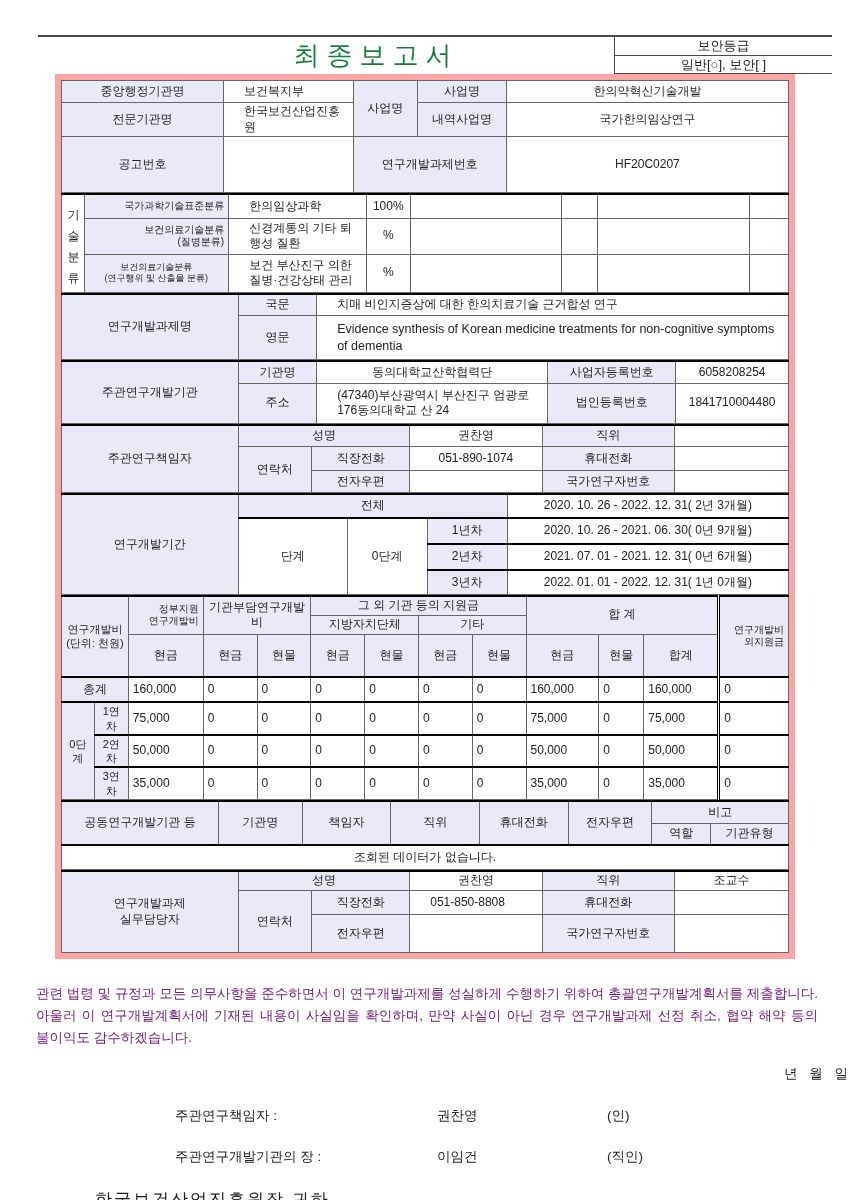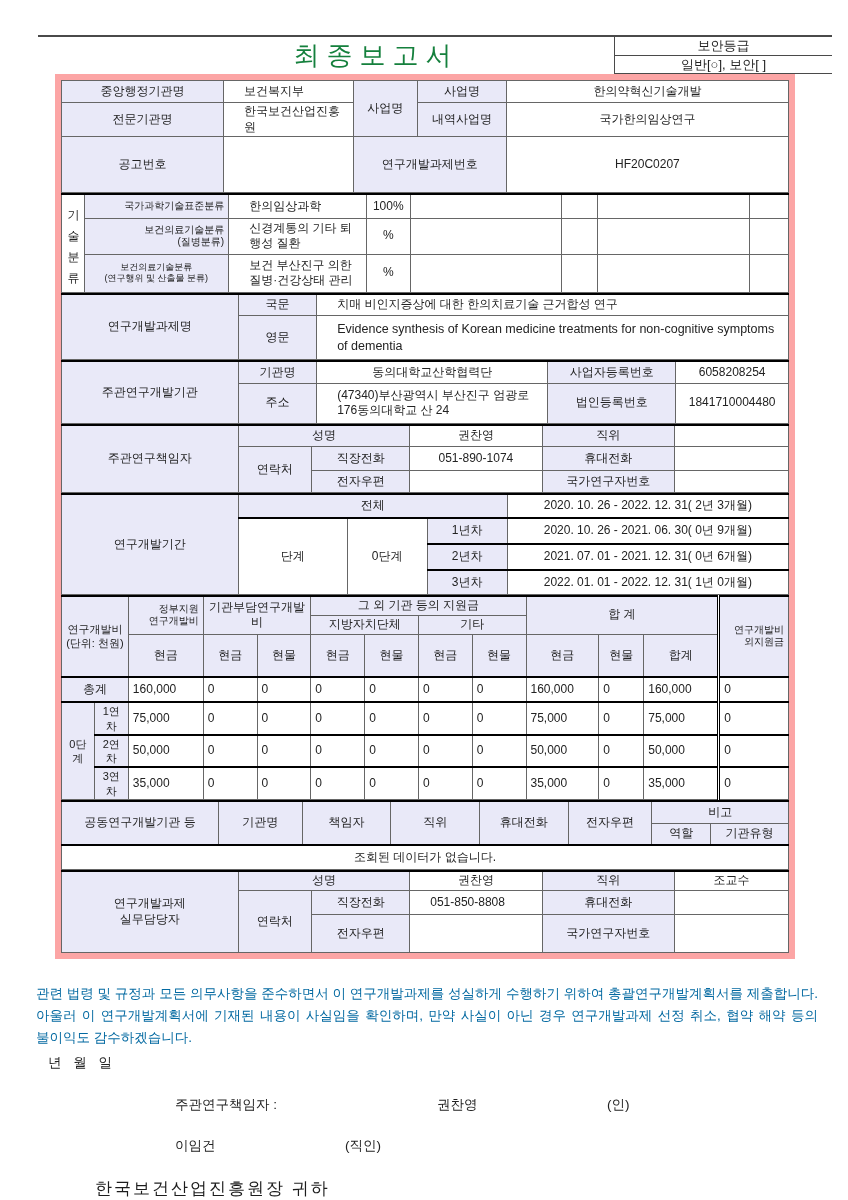--- a/index.html
+++ b/index.html
@@ -23,22 +23,22 @@
   td.l { text-align:left; padding-left:20px; }
   td.r { text-align:left; padding-right:22px; }
   td.sm { font-size:10px; line-height:1.25;text-align:right; }
   td.xs { font-size:9px; line-height:1.3; }
   td.hbt { border-top:2px solid #000; }
   td.dbl { border-left:3px double #000; }
   .pre { white-space:pre-line; }
   .vtext { writing-mode:vertical-lr; text-orientation:upright; letter-spacing:9px; margin:0 auto; font-size:12px; display:block; }
 
   
-  .pledge { margin:24px 30px 0 36px; font-size:13.5px; line-height:1.62; text-align:justify; word-break:keep-all; color:#0369a1; }
-  .date-line { margin-top:5px; text-align:left; font-size:13.5px; word-spacing:8px; padding-left:48px; }
+  .pledge { margin:24px 30px 0 36px; font-size:13.5px; line-height:1.62; text-align:justify; word-break:keep-all; color:#701a75; }
+  .date-line { margin-top:16px; text-align:right; font-size:13.5px; word-spacing:8px; padding-left:88px; }
   .sig-row { display:flex; margin-left:175px; font-size:13.5px; }
   .sig-row.first { margin-top:24px; }
   .sig-row.second { margin-top:23px; }
   .sig-label { width:262px; }
   .sig-name { width:170px; }
   .recipient { margin:22px 0 0 95px; font-size:17px; letter-spacing:2px; color:#1c1c1c; }
   .bottom-rule { margin:10px 16px 0 38px; border-top:2px solid #7a7a7a; }
 </style>
 </head>
 <body>
@@ -416,19 +416,20 @@
 
 <div class="date-line">년 월 일</div>
 
 <div class="sig-row first">
   <span class="sig-label">주관연구책임자 :</span>
   <span class="sig-name">권찬영</span>
   <span class="sig-seal">(인)</span>
 </div>
 
 <div class="sig-row second">
+  <span class="sig-label">주관연구개발기관의 장 :</span>
   <span class="sig-name">이임건</span>
   <span class="sig-seal">(직인)</span>
 </div>
 
 <div class="recipient">한국보건산업진흥원장 귀하</div>
 
 <div class="bottom-rule"></div>
 
 </body></html>

